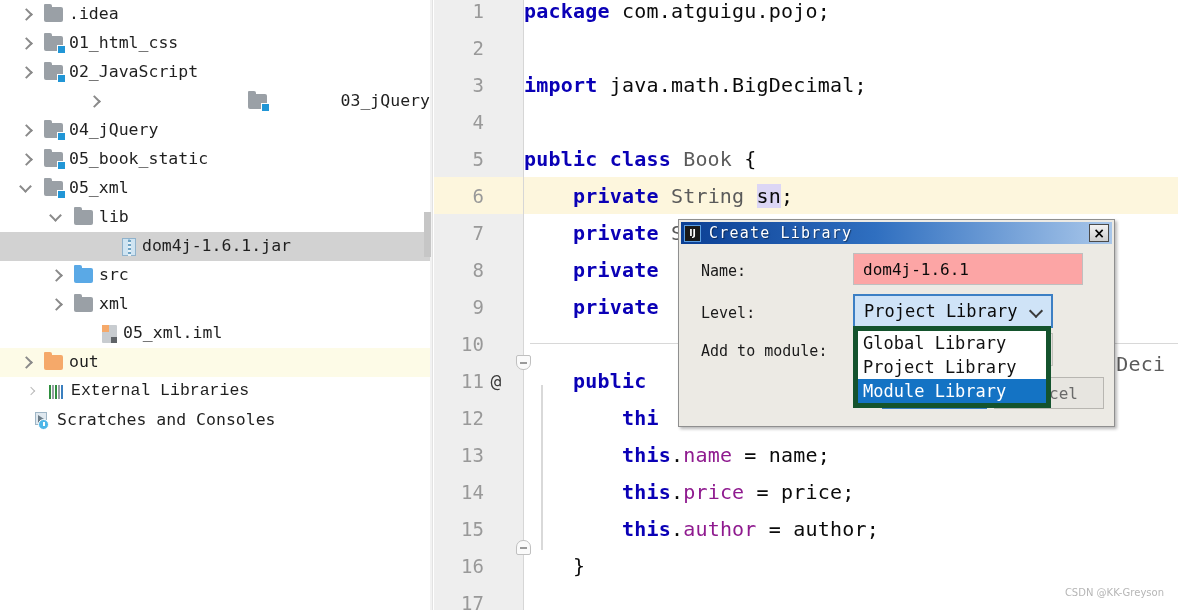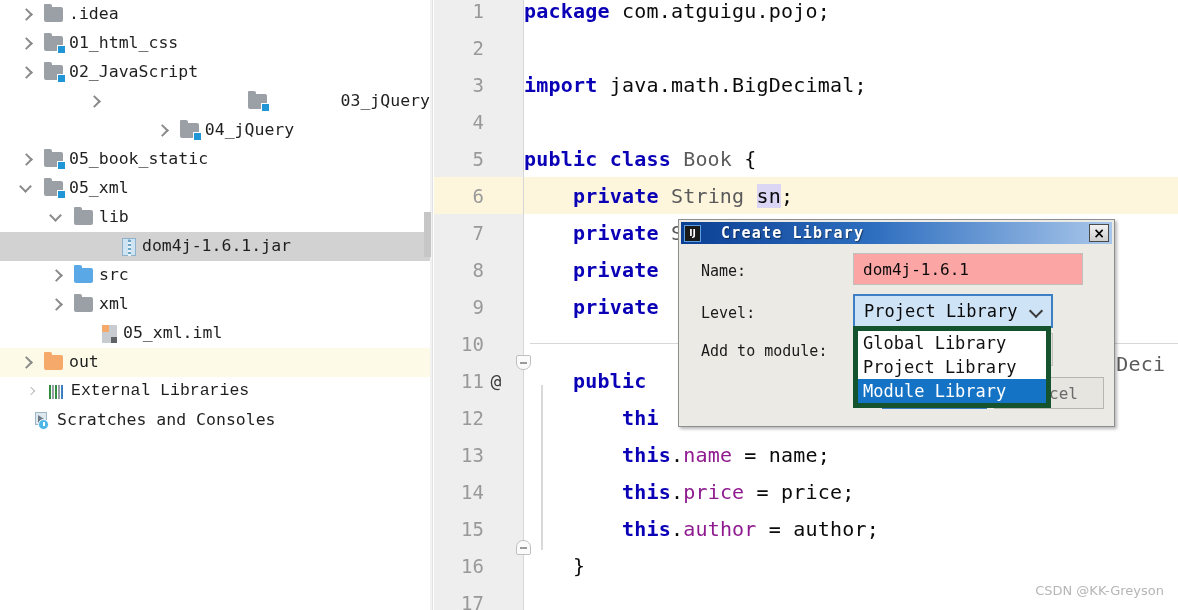--- a/index.html
+++ b/index.html
@@ -268,25 +268,25 @@
     width: 17px; height: 17px; margin-left: 3px;
     background: #1a1a1a;
     border: 1.5px solid #5c9ee0;
     color: #ffffff;
     font-family: "DejaVu Sans", sans-serif;
     font-size: 9px; font-weight: bold;
     display:flex; align-items:center; justify-content:center;
     line-height:1;
   }
   #dlg-title {
-    margin-left: 20px;
+    margin-left: 8px;
     color: #ffffff;
     font-family: "DejaVu Sans Mono", monospace;
     font-size: 15px;
-    font-weight: bold;
+    font-weight: normal;
     letter-spacing: 1.2px;
     text-shadow: 1px 1px 1px rgba(0,0,0,0.45);
   }
   #dlg-close {
     position:absolute; right: 3px; top: 2px;
     width: 20px; height: 18px;
     background: linear-gradient(180deg,#f2f2f2,#cfcfcf);
     border: 1px solid #4a4a4a;
     color:#000; font-family:"DejaVu Sans", sans-serif;
     font-size: 14px; font-weight:bold;
@@ -378,21 +378,21 @@
     border: 1px solid #b8b6b1;
     display:flex; align-items:center; justify-content:center;
     font-family: "DejaVu Sans Mono", monospace;
     font-size: 16px; color: #6a6a6a;
   }
 
   
   #watermark {
     position:absolute; right: 14px; bottom: 12px;
     font-family: "DejaVu Sans", sans-serif;
-    font-size: 13px;
+    font-size: 10px;
     color: #b6b6b6;
   }
 </style>
 </head>
 <body>
 
 <div id="root">
 
   <div id="sidebar">
       <div class="tree-row" style="top: 0px; position: absolute; left: 0px; width: 430px;">
@@ -430,21 +430,21 @@
         <div style="width: 18px; flex: 0 0 18px;"></div>
         <div class="chev "></div>
         <div style="width: 9px; flex: 0 0 9px;"></div>
         <div class="ic">
           <div class="ic-folder">
             <div class="badge"></div>
           </div>
         </div>
         <span class="tlabel">03_jQuery</span>
       </div>
-      <div class="tree-row" style="top: 116px; position: absolute; left: 0px; width: 430px; justify-content: center;">
+      <div class="tree-row" style="top: 116px; position: absolute; left: 0px; width: 430px;">
         <div style="width: 18px; flex: 0 0 18px;"></div>
         <div class="chev "></div>
         <div style="width: 9px; flex: 0 0 9px;"></div>
         <div class="ic">
           <div class="ic-folder">
             <div class="badge"></div>
           </div>
         </div>
         <span class="tlabel">04_jQuery</span>
       </div>

